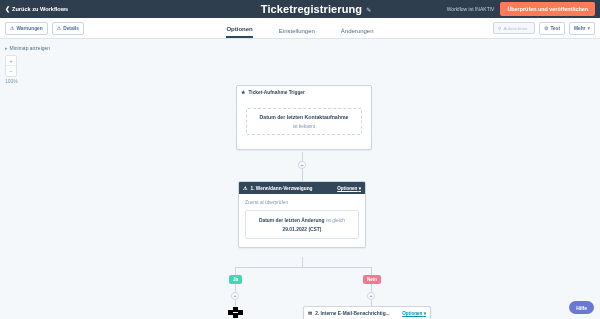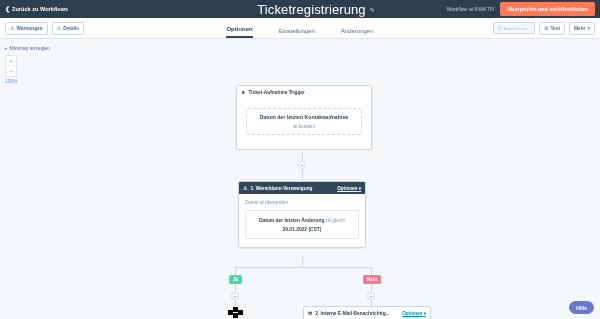--- a/index.html
+++ b/index.html
@@ -25,21 +25,21 @@
     display: flex; align-items: center; gap: 2px;
     color: #ffffff; font-size: 5.6px; font-weight: 600;
     white-space: nowrap;
   }
   .back-link .chev { font-size: 6px; line-height: 1; }
   .title-wrap {
     position: absolute; left: 0; right: 0; top: 0; bottom: 0;
     display: flex; align-items: center; justify-content: center; gap: 4px;
     pointer-events: none;
   }
-  .wf-title { color: #fff; font-size: 13px; font-weight: 400; letter-spacing: .1px; margin-left: 32px; }
+  .wf-title { color: #fff; font-size: 11px; font-weight: 700; letter-spacing: .1px; margin-left: 32px; }
   .pencil { color: #cfd6de; font-size: 6px; pointer-events: auto; }
   .top-right {
     margin-left: auto; display: flex; align-items: center; gap: 6px;
   }
   .wf-status { color: #c3cbd4; font-size: 5px; white-space: nowrap; }
   .publish-btn {
     background: #ff7a59; color: #fff;
     font-size: 5.4px; font-weight: 600;
     padding: 4px 7px; border-radius: 2px; border: none;
     white-space: nowrap;

